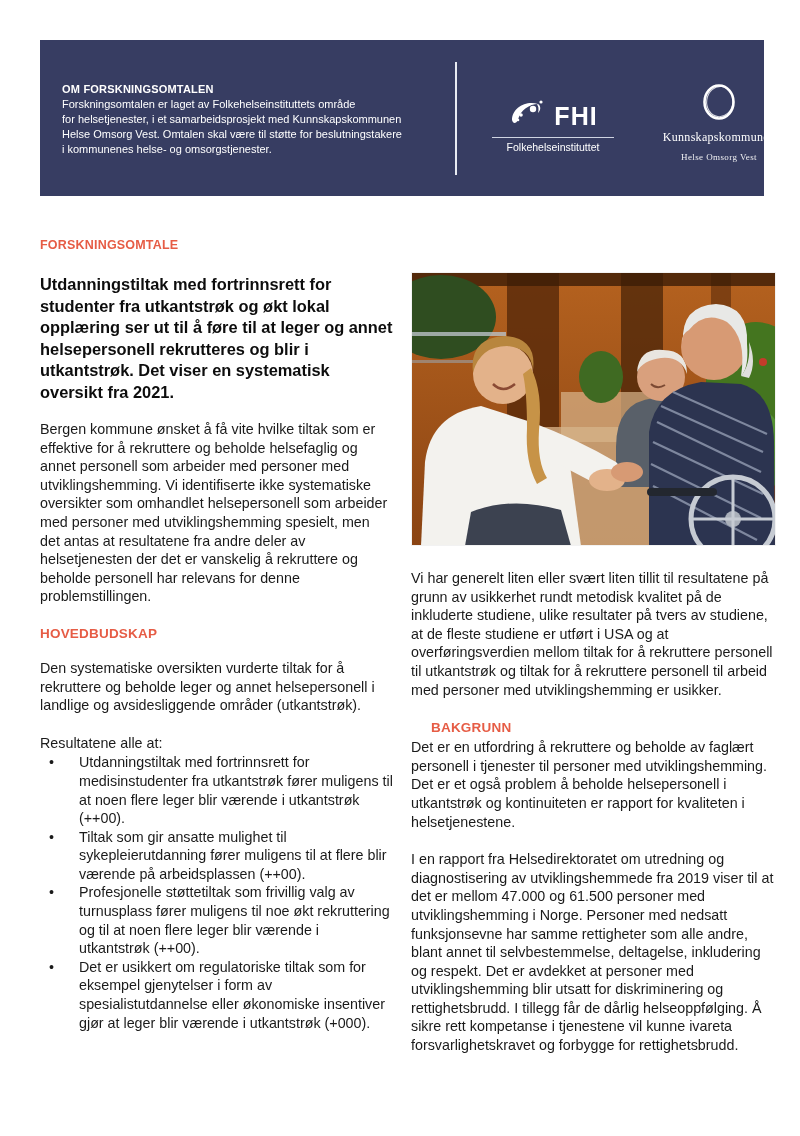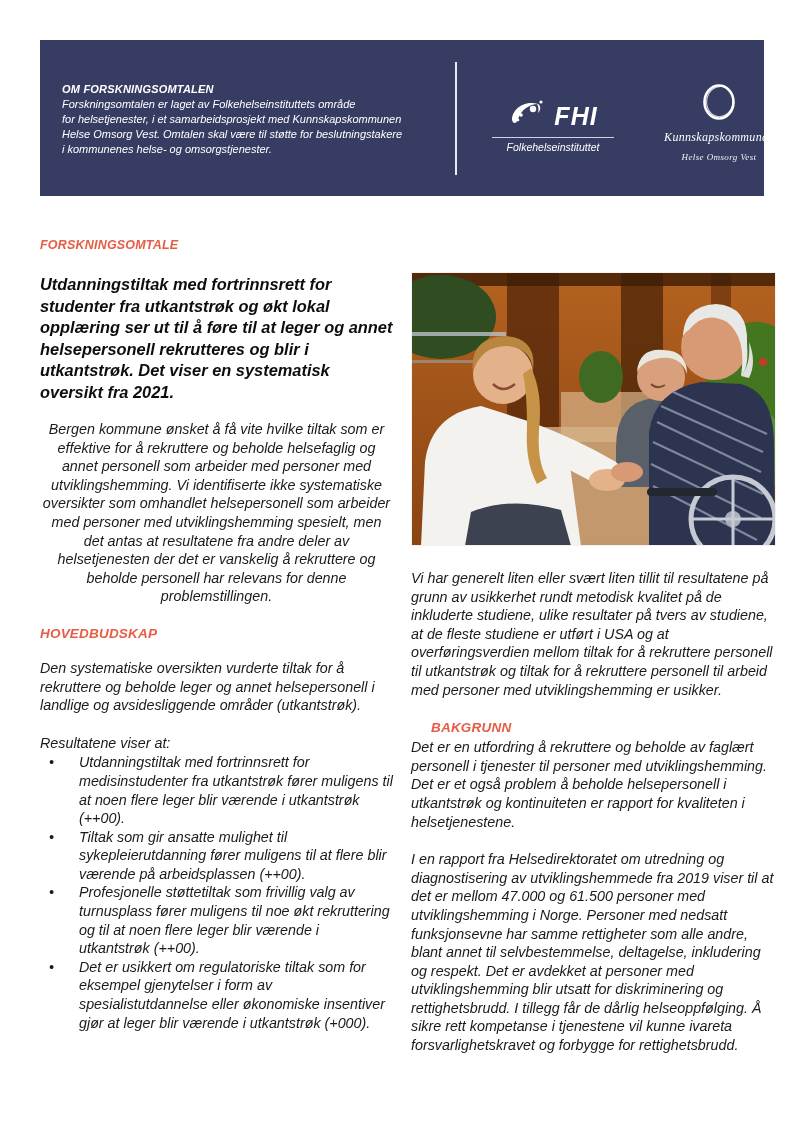--- a/index.html
+++ b/index.html
@@ -12,21 +12,20 @@
   html,body{background:#ffffff;}
   body{
     font-family:"Liberation Sans", sans-serif;
     color:var(--body);
   }
   .page{
     position:relative;
     width:800px;height:1136px;
     background:#ffffff;
     overflow:hidden;
-    font-style:italic;
   }
   
   .band{
     position:absolute;left:40px;top:40px;
     width:724px;height:156px;
     background:var(--band);
     color:#ffffff;
   }
   .band-text{
     position:absolute;left:22px;top:42px;width:400px;
@@ -71,21 +70,21 @@
     font-weight:400;
   }
   .lead{
     margin-top:22px;
     font-size:16.4px;line-height:21.5px;
     font-weight:bold;color:#0d0d0d;
   }
   .body-p{
     font-size:14.3px;line-height:18.6px;color:var(--body);
   }
-  .intro{margin-top:17px;text-align:center;}
+  .intro{margin-top:17px;}
   .section-heading{
     font-size:13.5px;font-weight:bold;color:var(--accent);
     margin-top:20px;letter-spacing:.2px;
   }
   .after-heading{margin-top:18px;}
   .results-label{margin-top:19px;}
   ul.bullets{
     list-style:none;margin-top:1px;
   }
   ul.bullets li{
@@ -151,21 +150,21 @@
     </div>
   </header>
 
   <section class="col-left">
     <div class="kicker">FORSKNINGSOMTALE</div>
     <p class="lead">Utdanningstiltak med fortrinnsrett for studenter fra utkantstrøk og økt lokal opplæring ser ut til å føre til at leger og annet helsepersonell rekrutteres og blir i utkantstrøk. Det viser en systematisk oversikt fra 2021.</p>
     <p class="body-p intro">Bergen kommune ønsket å få vite hvilke tiltak som er effektive for å rekruttere og beholde helsefaglig og annet personell som arbeider med personer med utviklingshemming. Vi identifiserte ikke systematiske oversikter som omhandlet helsepersonell som arbeider med personer med utviklingshemming spesielt, men det antas at resultatene fra andre deler av helsetjenesten der det er vanskelig å rekruttere og beholde personell har relevans for denne problemstillingen.</p>
 
     <h2 class="section-heading">HOVEDBUDSKAP</h2>
     <p class="body-p after-heading">Den systematiske oversikten vurderte tiltak for å rekruttere og beholde leger og annet helsepersonell i landlige og avsidesliggende områder (utkantstrøk).</p>
-    <p class="body-p results-label">Resultatene viser at:</p>
+    <p class="body-p results-label">Resultatene alle at:</p>
     <ul class="bullets">
       <li>Utdanningstiltak med fortrinnsrett for medisinstudenter fra utkantstrøk fører muligens til at noen flere leger blir værende i utkantstrøk (++00).</li>
       <li>Tiltak som gir ansatte mulighet til sykepleierutdanning fører muligens til at flere blir værende på arbeidsplassen (++00).</li>
       <li>Profesjonelle støttetiltak som frivillig valg av turnusplass fører muligens til noe økt rekruttering og til at noen flere leger blir værende i utkantstrøk (++00).</li>
       <li>Det er usikkert om regulatoriske tiltak som for eksempel gjenytelser i form av spesialistutdannelse eller økonomiske insentiver gjør at leger blir værende i utkantstrøk (+000).</li>
     </ul>
   </section>
 
   <section class="col-right">
 

